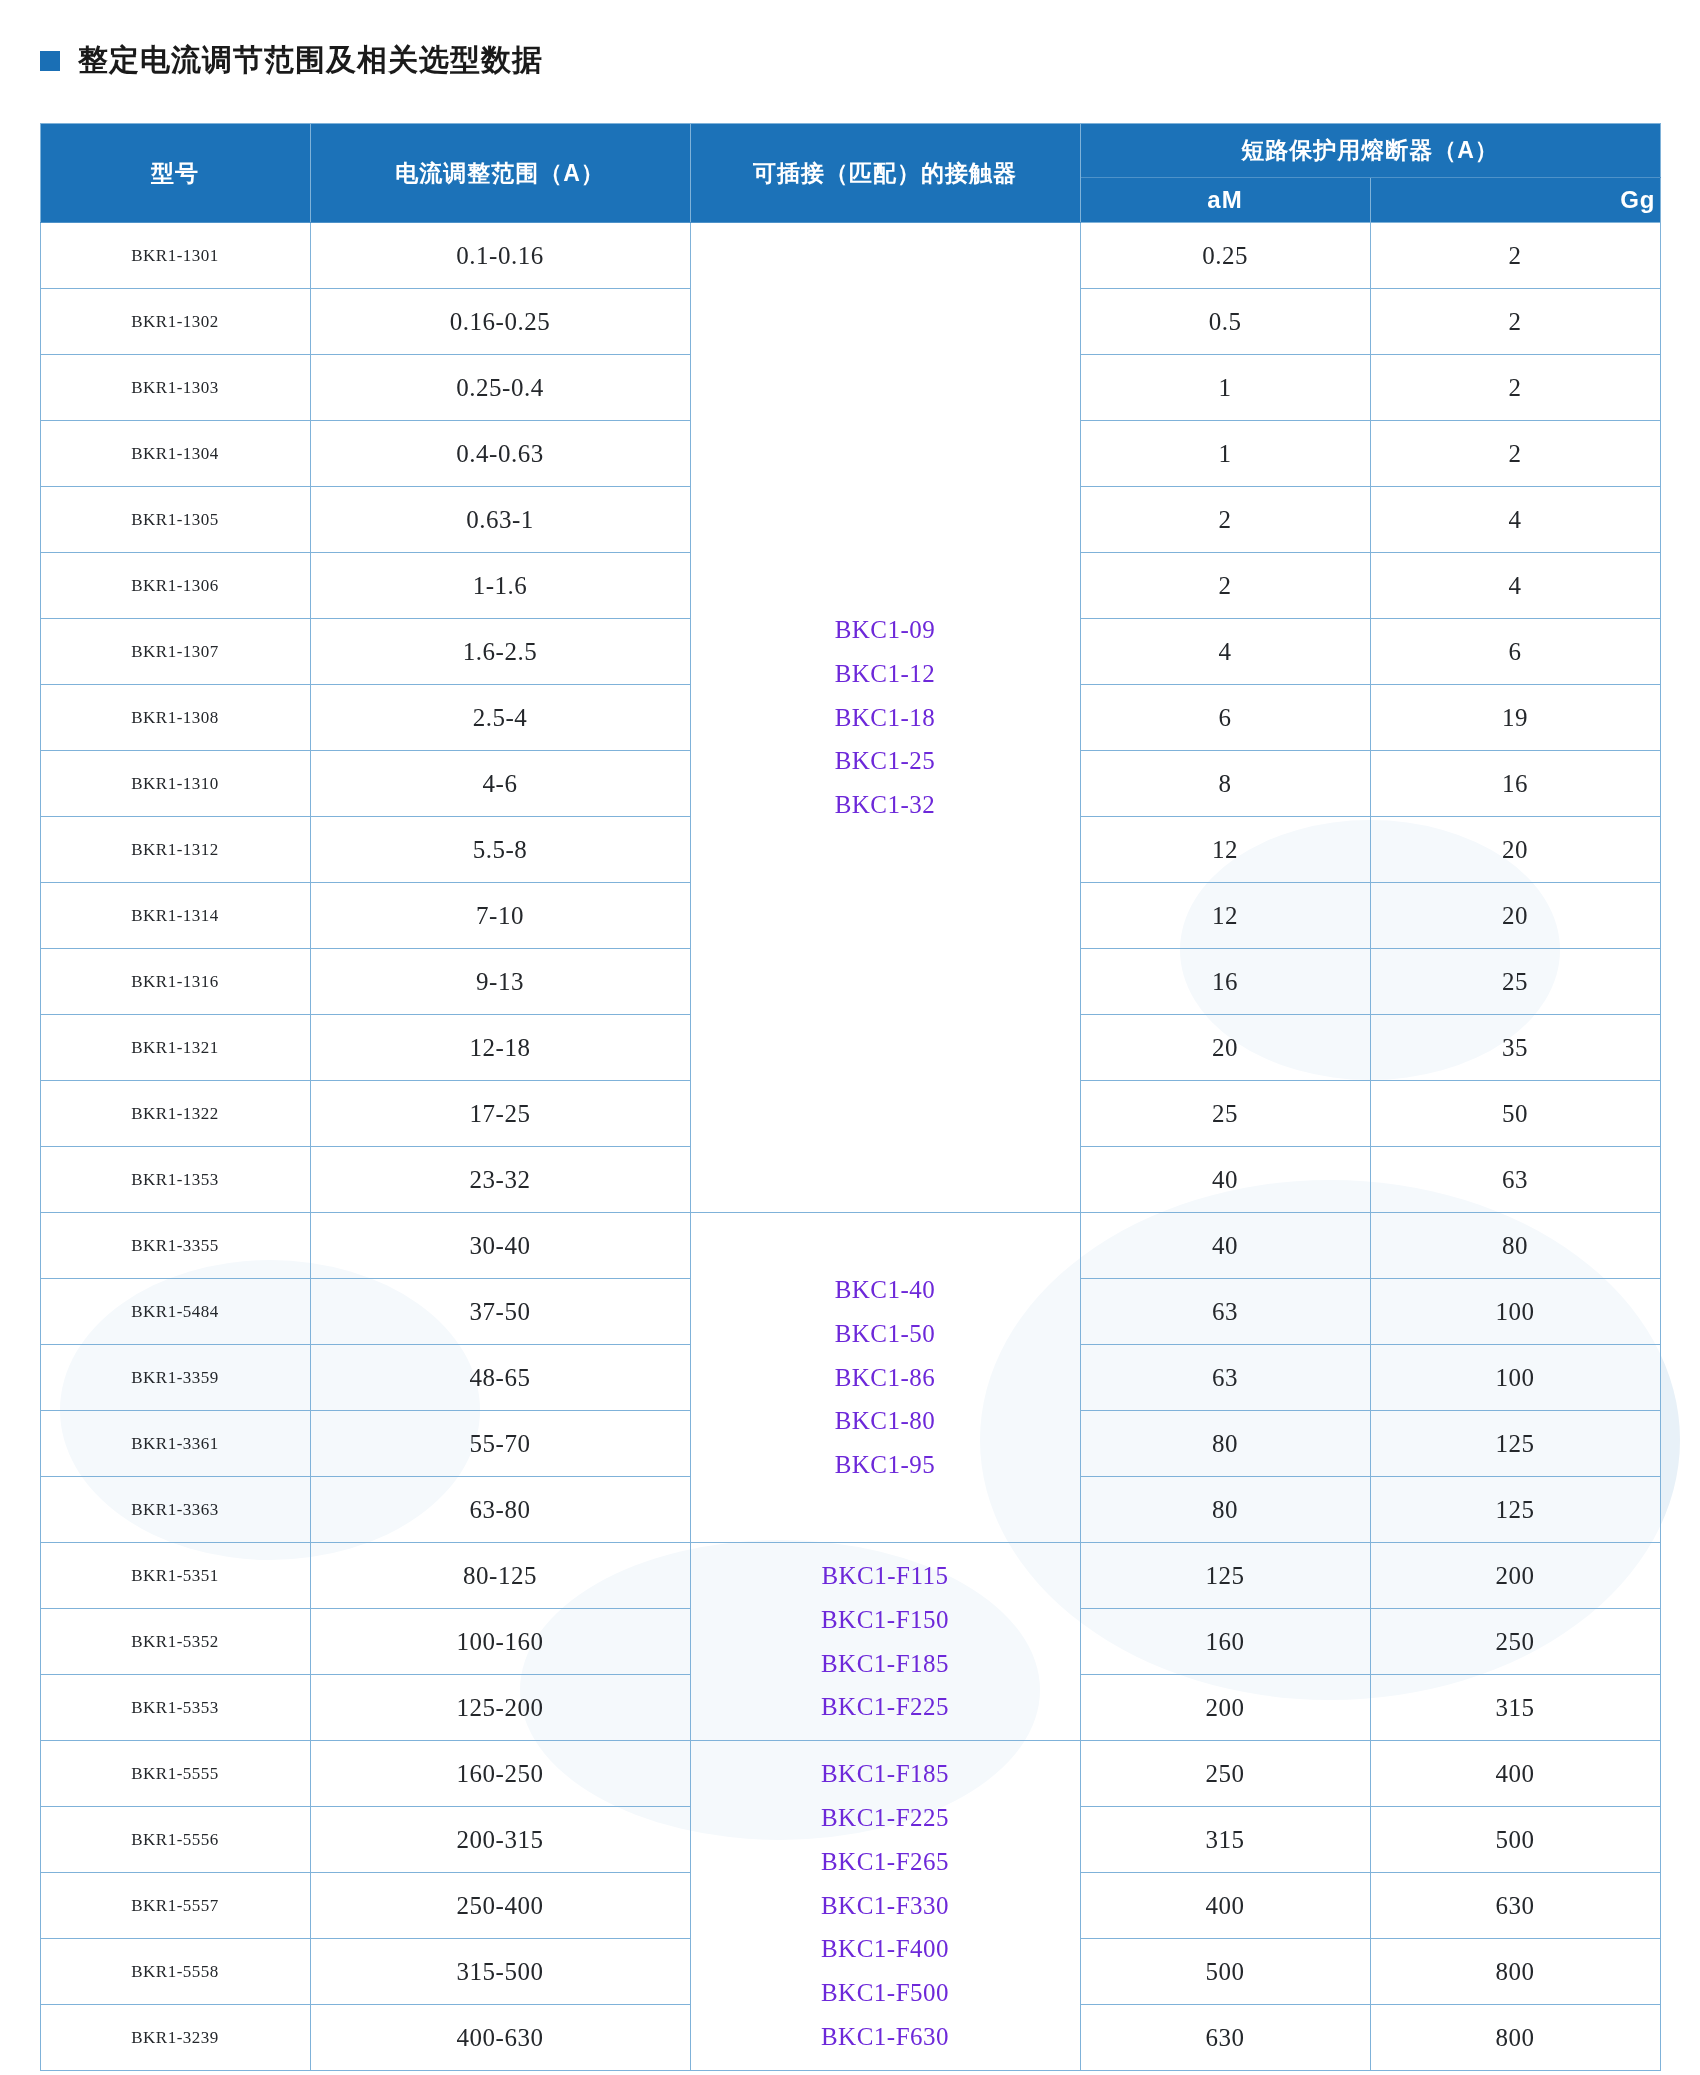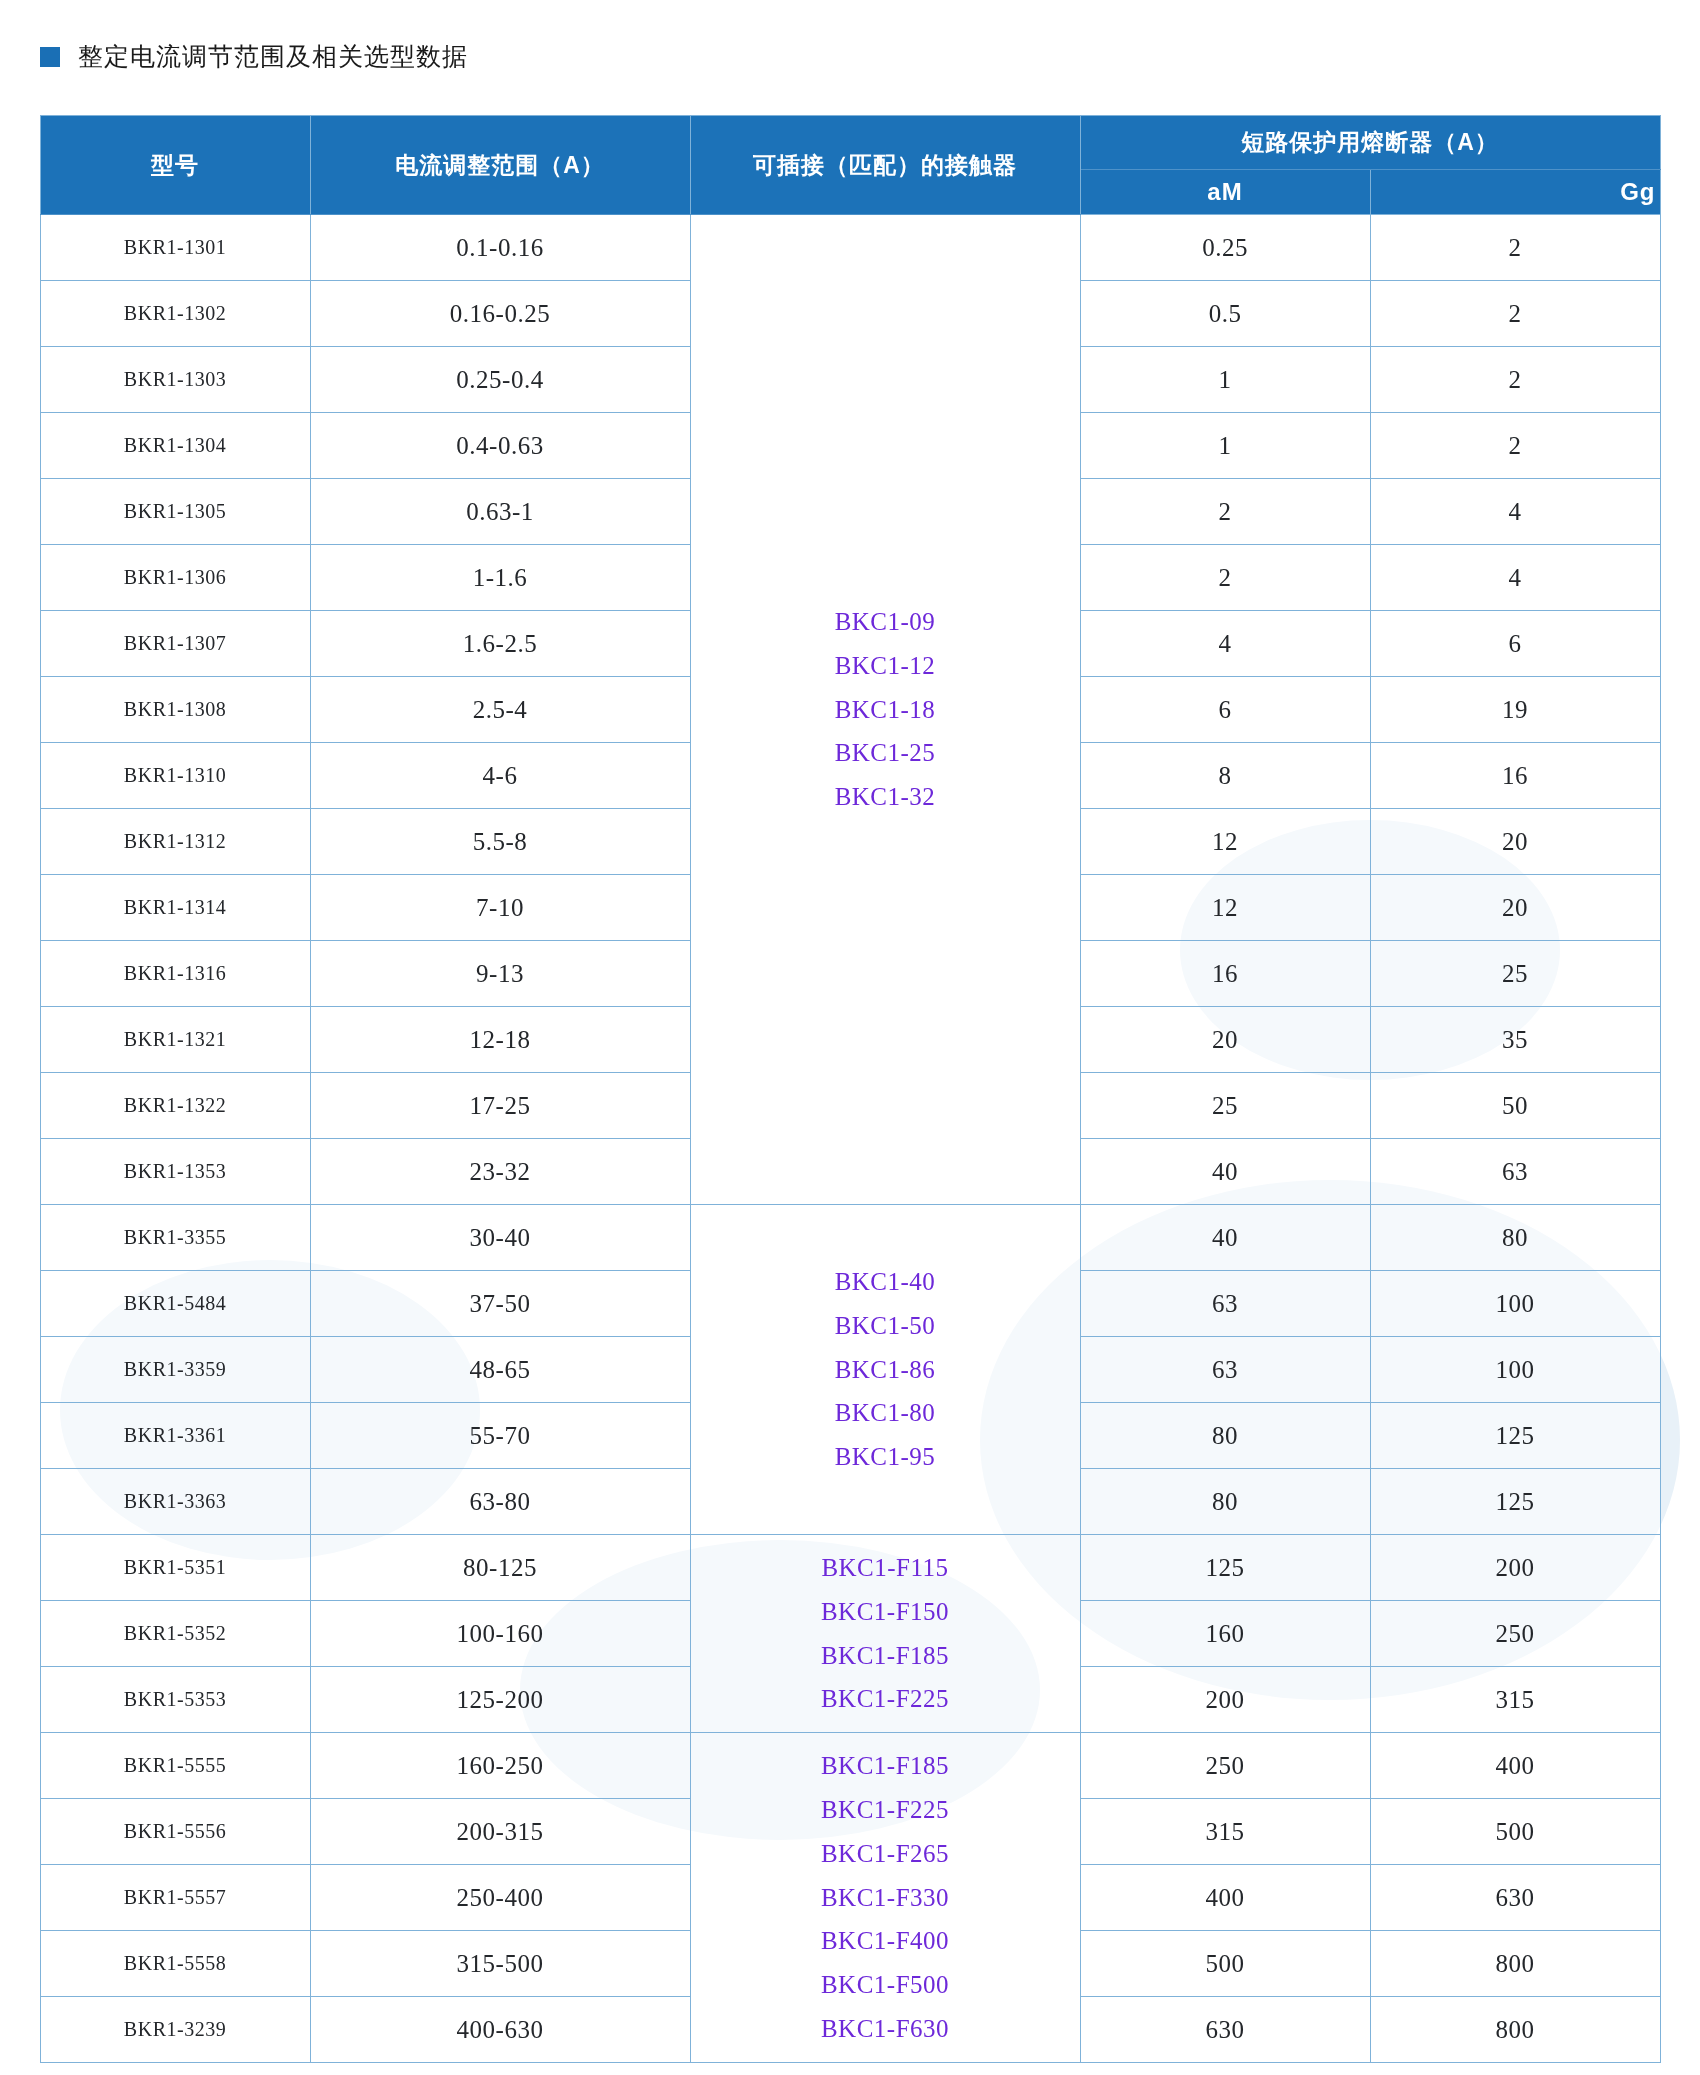--- a/index.html
+++ b/index.html
@@ -39,22 +39,22 @@
     padding: 40px 0 0 40px;
   }
   .title-marker {
     width: 20px;
     height: 20px;
     background: #1a6fb5;
     flex: 0 0 auto;
   }
   .title-text {
     font-family: "Liberation Sans", sans-serif;
-    font-weight: normal;
-    font-size: 25px;
+    font-weight: bold;
+    font-size: 30px;
     color: #1a1a1a;
     letter-spacing: 1px;
   }
   table.spec {
     margin: 42px auto 0 auto;
     width: 1620px;
     border-collapse: collapse;
     table-layout: fixed;
     background: rgba(255,255,255,0.55);
     padding-left: 10px;
@@ -86,21 +86,21 @@
     text-align: right;
   }
   tbody td {
     font-size: 25px;
     color: #24272b;
     padding: 10px 6px;
     height: 45px;
     letter-spacing: 0.5px;
   }
   tbody td.model {
-    font-size: 20px;
+    font-size: 17px;
   }
   tbody td.contactor {
     font-size: 25px;
     line-height: 1.75;
     color: #6d28d9;
   }
   tbody td.contactor .cline { display: block; }
   col.c1 { width: 270px; }
   col.c2 { width: 380px; }
   col.c3 { width: 390px; }

